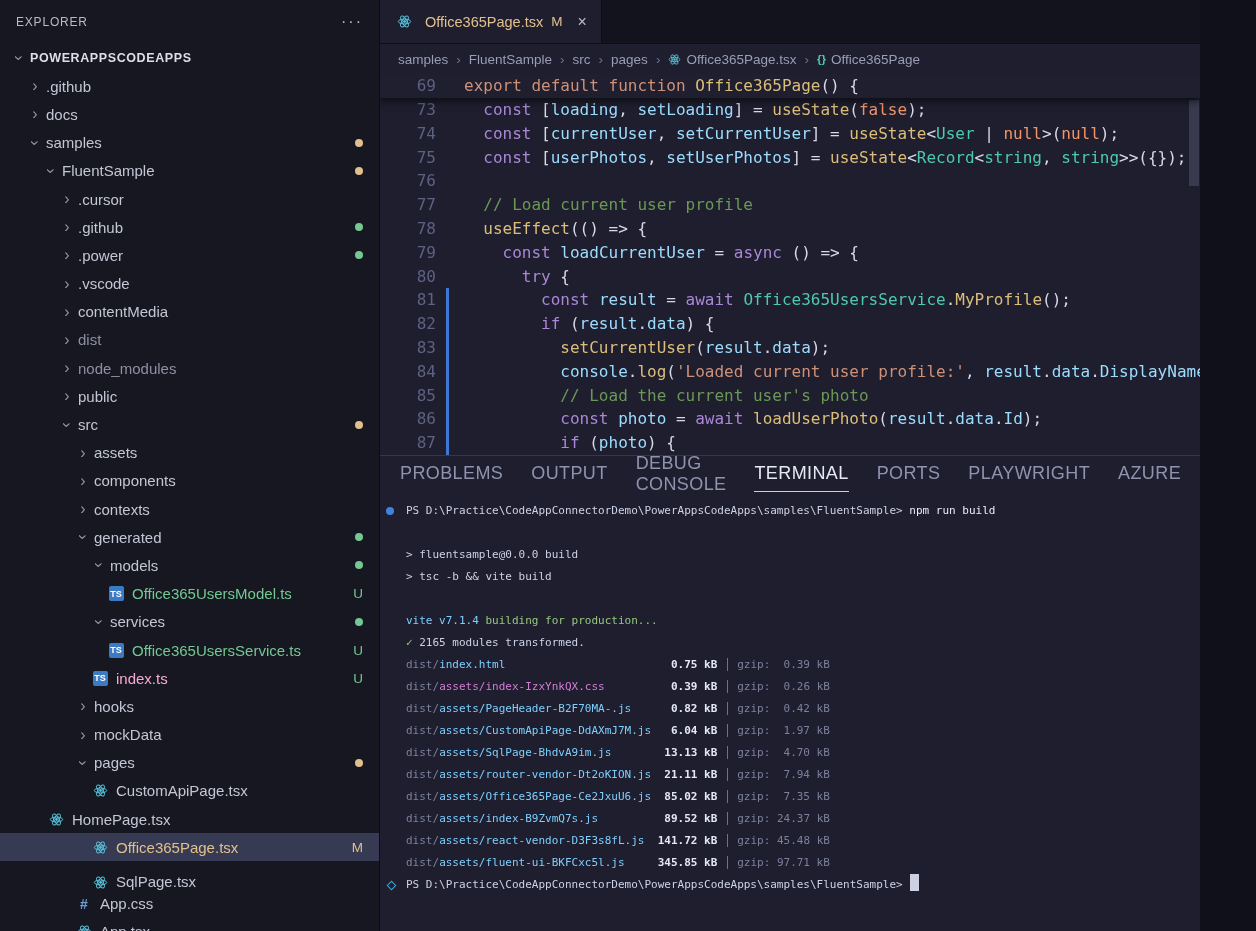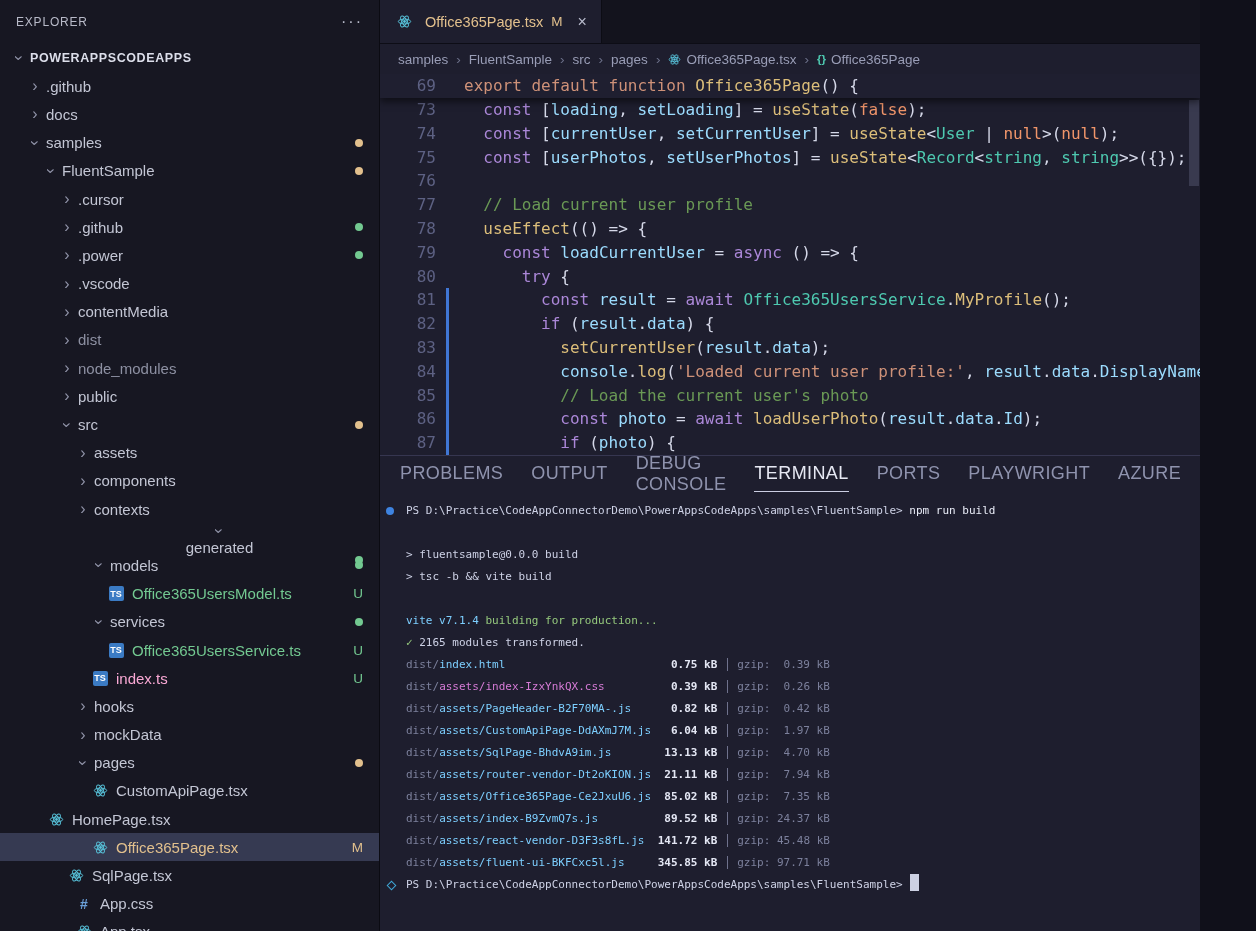--- a/index.html
+++ b/index.html
@@ -151,21 +151,21 @@
           <span class="tlabel">assets</span>
         </div>
         <div class="tree-row" style="padding-left: 74px;">
           <span class="chev">›</span>
           <span class="tlabel">components</span>
         </div>
         <div class="tree-row" style="padding-left: 74px;">
           <span class="chev">›</span>
           <span class="tlabel">contexts</span>
         </div>
-        <div class="tree-row" style="padding-left: 74px; flex-direction: column;">
+        <div class="tree-row" style="padding-left: 74px;">
           <span class="chev exp">›</span>
           <span class="tlabel">generated</span>
           <span class="dot" style="background: rgb(115, 201, 145);"></span>
         </div>
         <div class="tree-row" style="padding-left: 90px;">
           <span class="chev exp">›</span>
           <span class="tlabel">models</span>
           <span class="dot" style="background: rgb(115, 201, 145);"></span>
         </div>
         <div class="tree-row" style="padding-left: 106px;">
@@ -234,21 +234,21 @@
             <svg viewBox="0 0 16 16" width="15" height="15">
               <circle cx="8" cy="8" r="1.5" fill="#58c4dc"></circle>
               <ellipse cx="8" cy="8" rx="6.6" ry="2.6" fill="none" stroke="#58c4dc" stroke-width="1" transform="rotate(0 8 8)"></ellipse>
               <ellipse cx="8" cy="8" rx="6.6" ry="2.6" fill="none" stroke="#58c4dc" stroke-width="1" transform="rotate(60 8 8)"></ellipse>
               <ellipse cx="8" cy="8" rx="6.6" ry="2.6" fill="none" stroke="#58c4dc" stroke-width="1" transform="rotate(120 8 8)"></ellipse>
             </svg>
           </span>
           <span class="tlabel" style="color: rgb(226, 192, 141);">Office365Page.tsx</span>
           <span class="gbadge" style="color: rgb(226, 192, 141);">M</span>
         </div>
-        <div class="tree-row" style="padding-left: 66px;">
+        <div class="tree-row" style="padding-left: 90px; align-items: flex-end;">
           <span class="ficon">
             <svg viewBox="0 0 16 16" width="15" height="15">
               <circle cx="8" cy="8" r="1.5" fill="#58c4dc"></circle>
               <ellipse cx="8" cy="8" rx="6.6" ry="2.6" fill="none" stroke="#58c4dc" stroke-width="1" transform="rotate(0 8 8)"></ellipse>
               <ellipse cx="8" cy="8" rx="6.6" ry="2.6" fill="none" stroke="#58c4dc" stroke-width="1" transform="rotate(60 8 8)"></ellipse>
               <ellipse cx="8" cy="8" rx="6.6" ry="2.6" fill="none" stroke="#58c4dc" stroke-width="1" transform="rotate(120 8 8)"></ellipse>
             </svg>
           </span>
           <span class="tlabel">SqlPage.tsx</span>
         </div>

